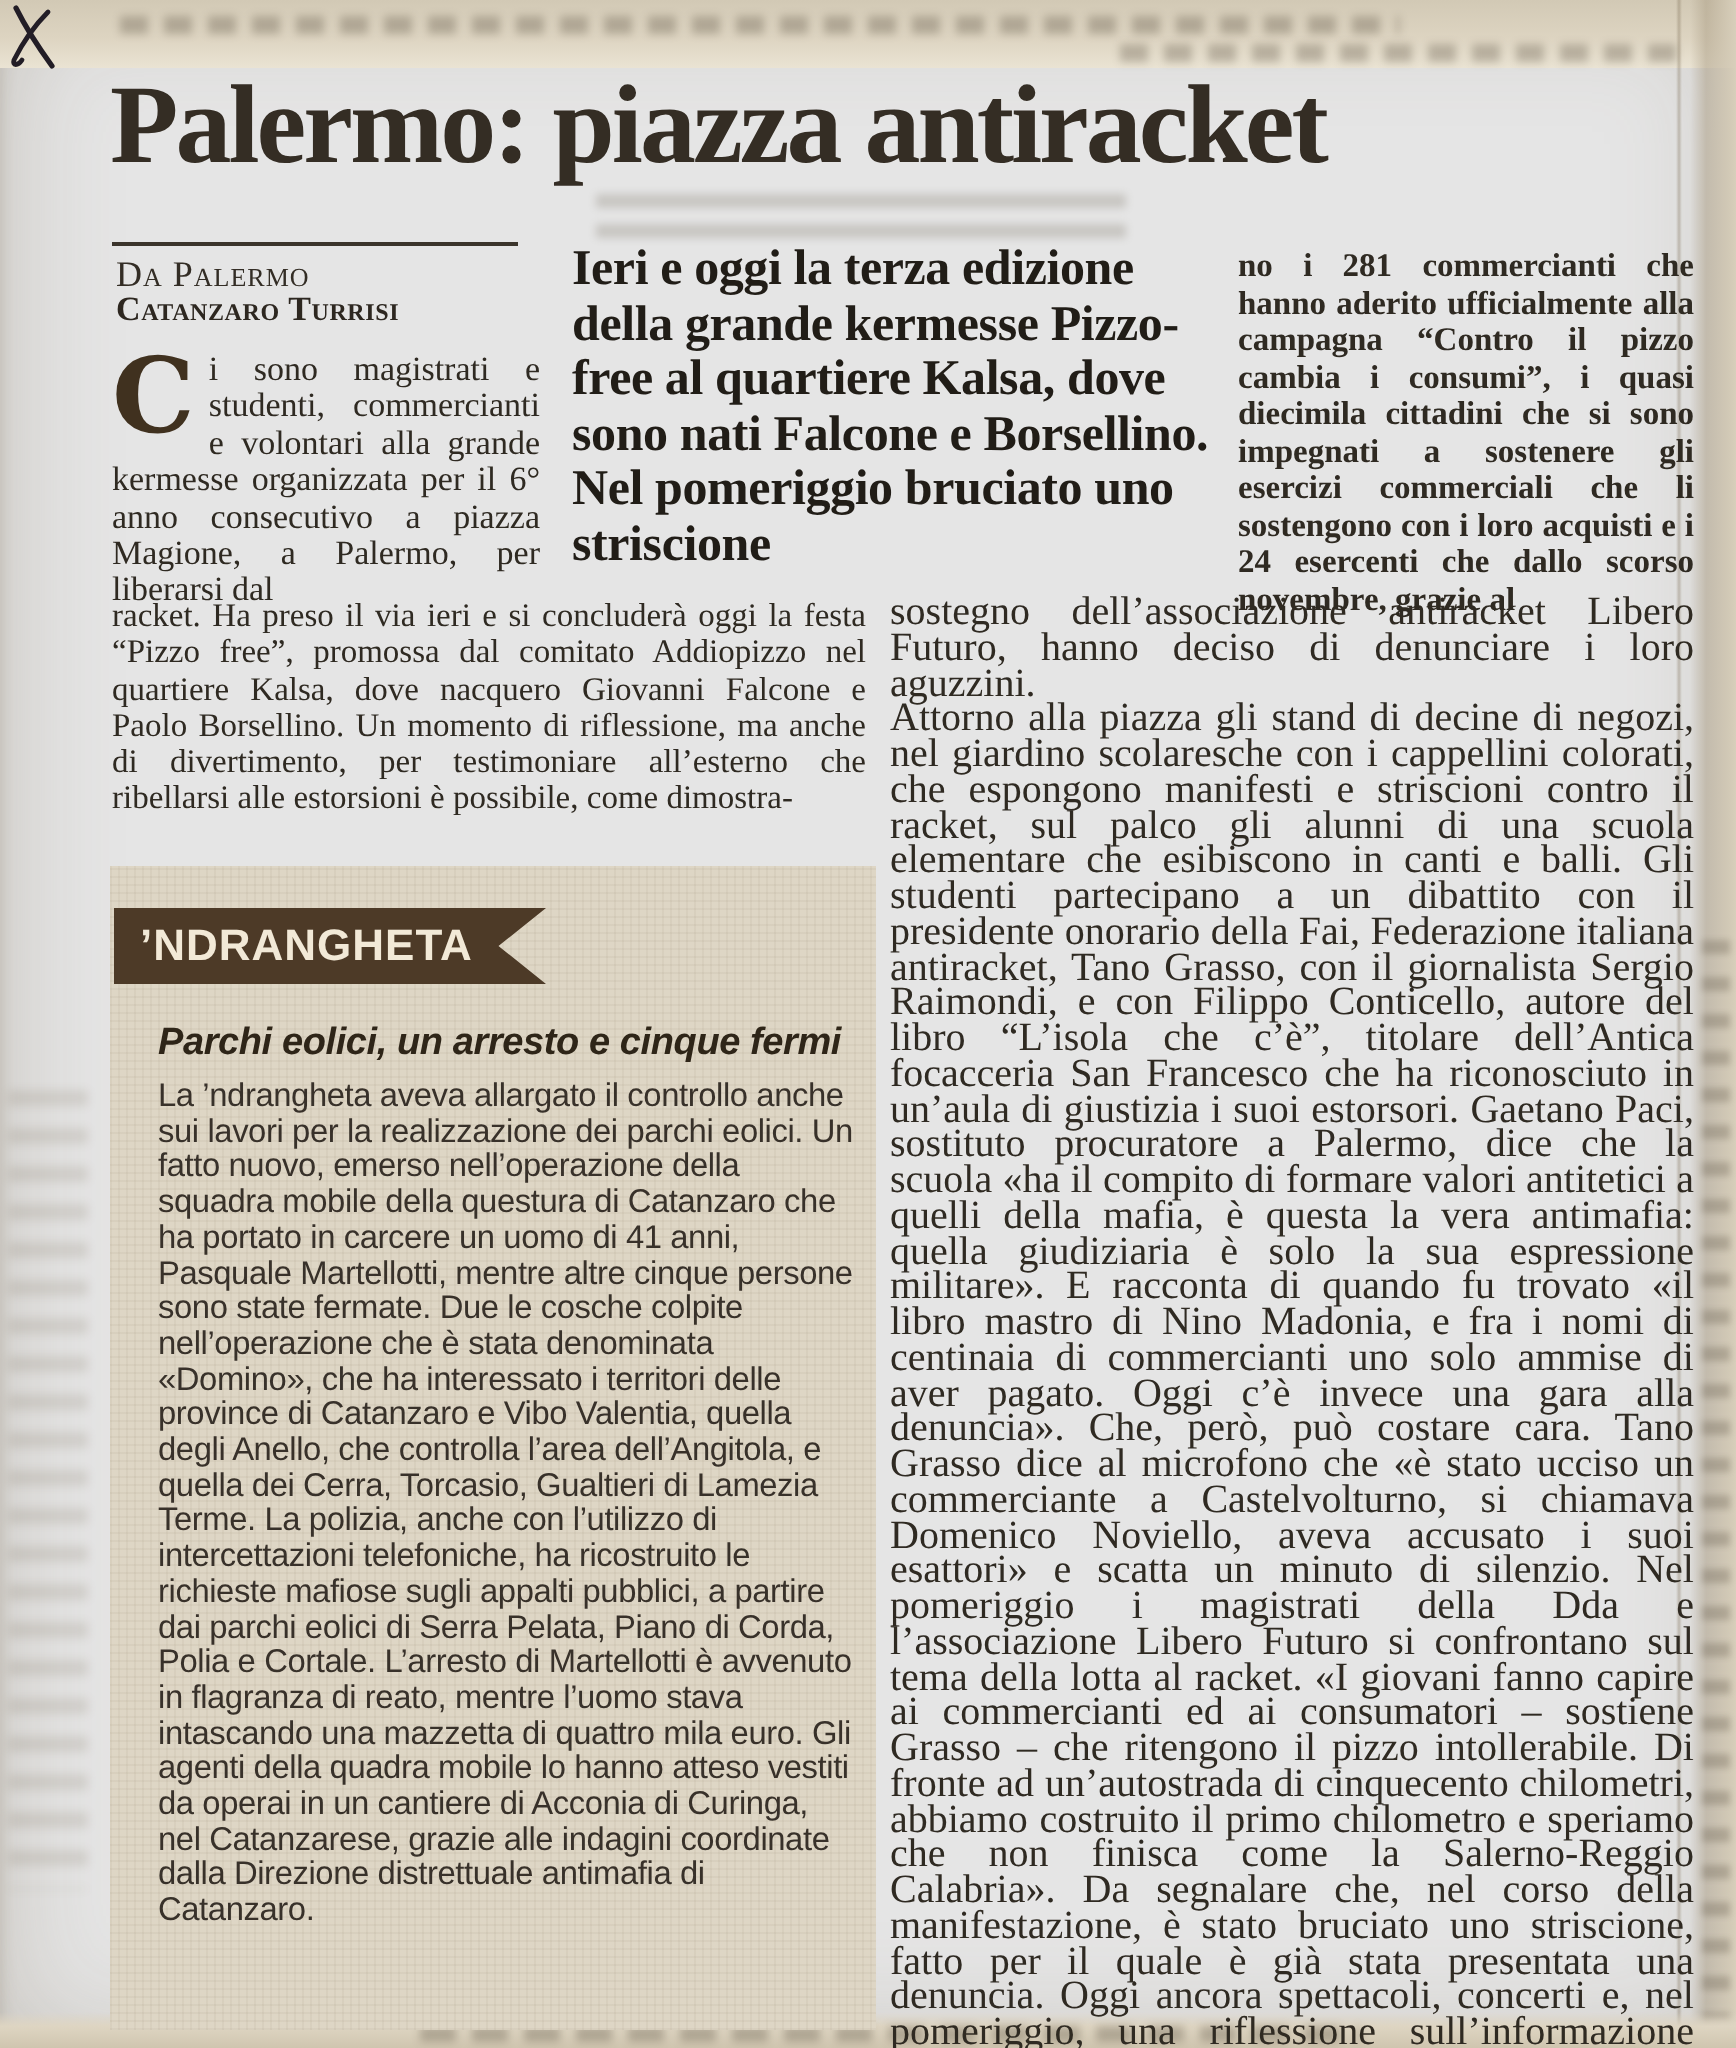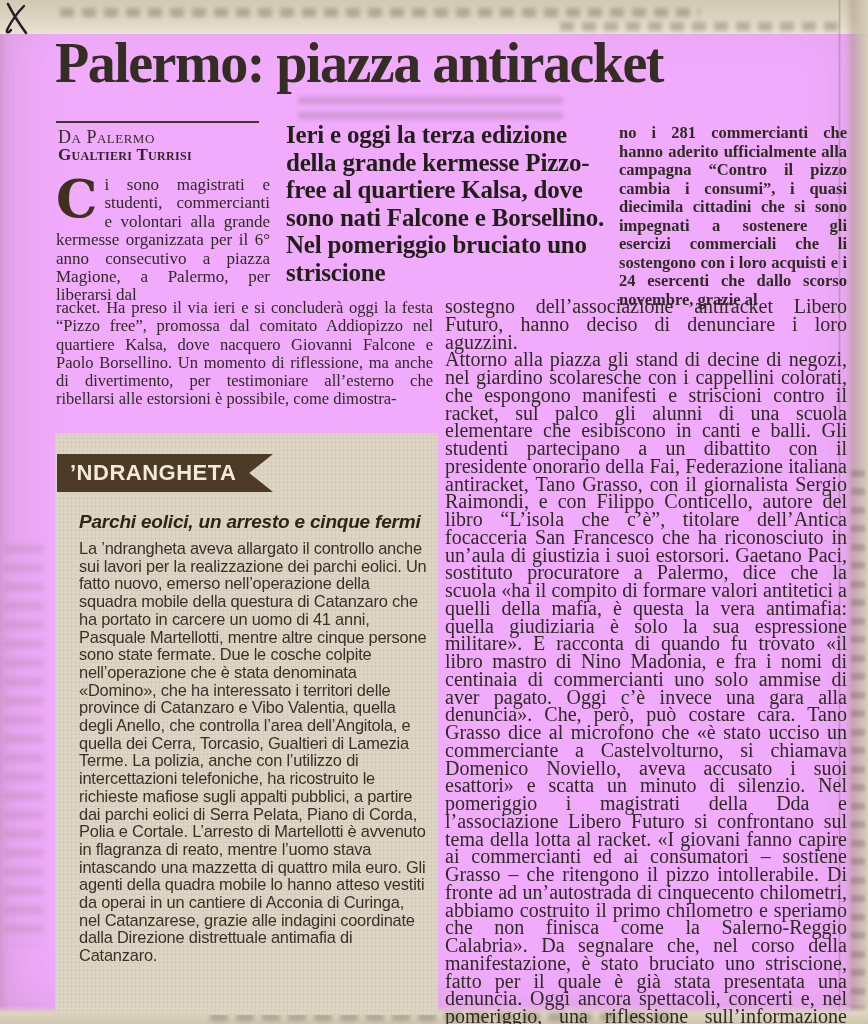--- a/index.html
+++ b/index.html
@@ -1,18 +1,18 @@
 <!DOCTYPE html>
 <html lang="it"><head>
 <meta charset="utf-8">
 <style>
   html,body{margin:0;padding:0;background:#b9b0a0;}
   .page{
     position:relative;width:868px;height:1024px;overflow:hidden;
-    background:#f0abfc;
+    background:#e5e5e5;
     box-shadow:inset 0 0 60px rgba(115,100,75,.28), inset 0 0 8px rgba(115,100,75,.25);
     font-family:"Liberation Serif", serif;color:#2f2a22;
   }
   
   .top-band{position:absolute;left:0;top:0;width:868px;height:34px;
     background:linear-gradient(180deg,#d2c9b5 0%,#ddd4c1 55%,#eae3d3 100%);}
   .top-band .smudge{position:absolute;height:9px;filter:blur(2px);opacity:.55;
     background:repeating-linear-gradient(90deg,rgba(70,60,45,.5) 0 14px,transparent 14px 22px);}
   .bottom-band{position:absolute;left:0;top:1006px;width:868px;height:18px;
     background:linear-gradient(0deg,#cfc5af 0%,#ded5c2 60%,rgba(234,227,211,0) 100%);}
@@ -83,21 +83,21 @@
   </div>
 
   <svg class="xmark" width="34" height="36" viewBox="0 0 34 36">
     <path d="M6 4 C 10 12, 16 22, 24 33" stroke="#221d26" stroke-width="2.6" fill="none" stroke-linecap="round"></path>
     <path d="M22 6 C 16 12, 10 20, 5 30 C 4 33, 7 33, 9 30" stroke="#221d26" stroke-width="2.4" fill="none" stroke-linecap="round"></path>
   </svg>
 
   <h1 class="headline">Palermo: piazza antiracket</h1>
   <div class="byline-rule"></div>
   <div class="byline-loc">Da Palermo</div>
-  <div class="byline-author">Gualtieri Turrisi</div>
+  <div class="byline-author">Catanzaro Turrisi</div>
 
   <p class="standfirst">Ieri e oggi la terza edizione della grande kermesse Pizzo-free al quartiere Kalsa, dove sono nati Falcone e Borsellino. Nel pomeriggio bruciato uno striscione</p>
 
   <div class="coltext intro">
     <span class="dropcap">C</span><span>i sono magistrati e studenti, commercianti e volontari alla grande kermesse organizzata per il 6° anno consecutivo a piazza Magione, a Palermo, per liberarsi dal</span>
   </div>
   <div class="coltext leftwide">racket. Ha preso il via ieri e si concluderà oggi la festa “Pizzo free”, promossa dal comitato Addiopizzo nel quartiere Kalsa, dove nacquero Giovanni Falcone e Paolo Borsellino. Un momento di riflessione, ma anche di divertimento, per testimoniare all’esterno che ribellarsi alle estorsioni è possibile, come dimostra-</div>
   <div class="coltext rightnarrow">no i 281 commercianti che hanno aderito ufficialmente alla campagna “Contro il pizzo cambia i consumi”, i quasi diecimila cittadini che si sono impegnati a sostenere gli esercizi commerciali che li sostengono con i loro acquisti e i 24 esercenti che dallo scorso novembre, grazie al</div>
   <div class="coltext rightmain">
     <p>sostegno dell’associazione antiracket Libero Futuro, hanno deciso di denunciare i loro aguzzini.</p>

